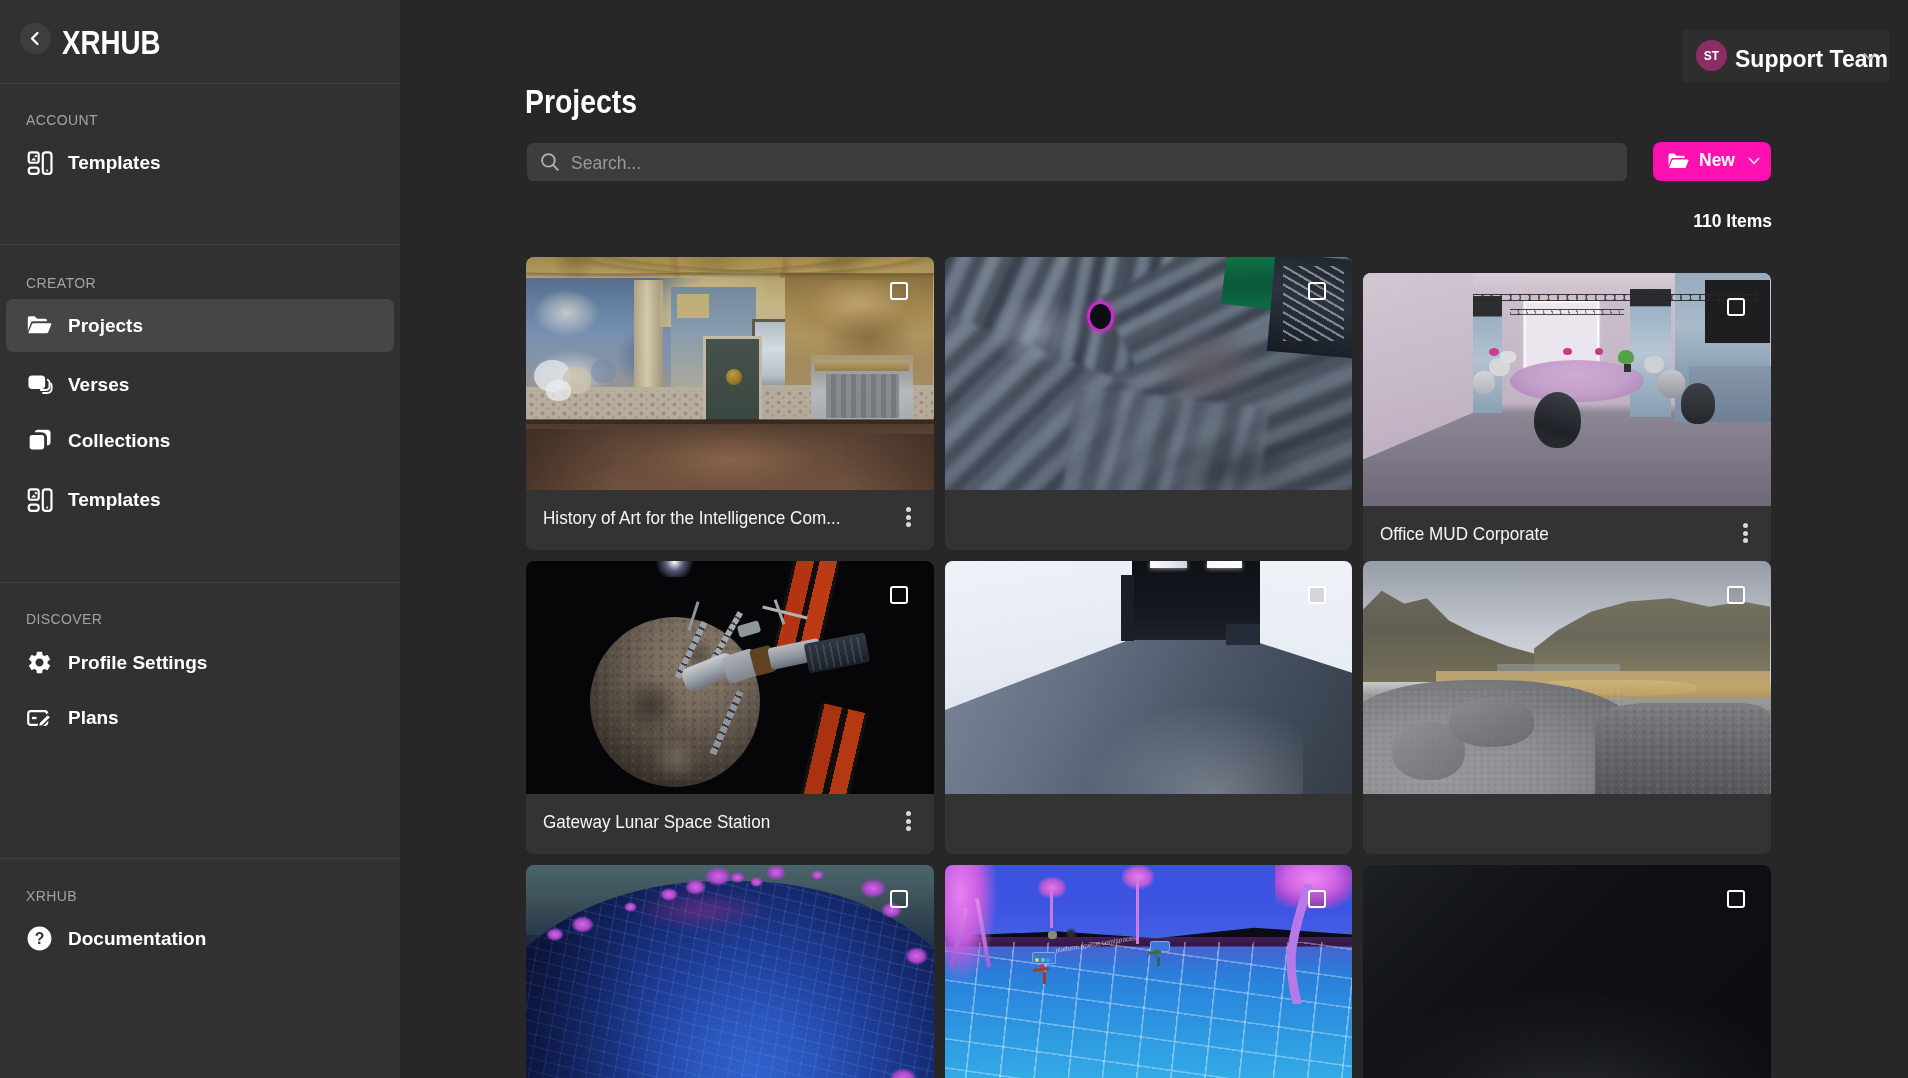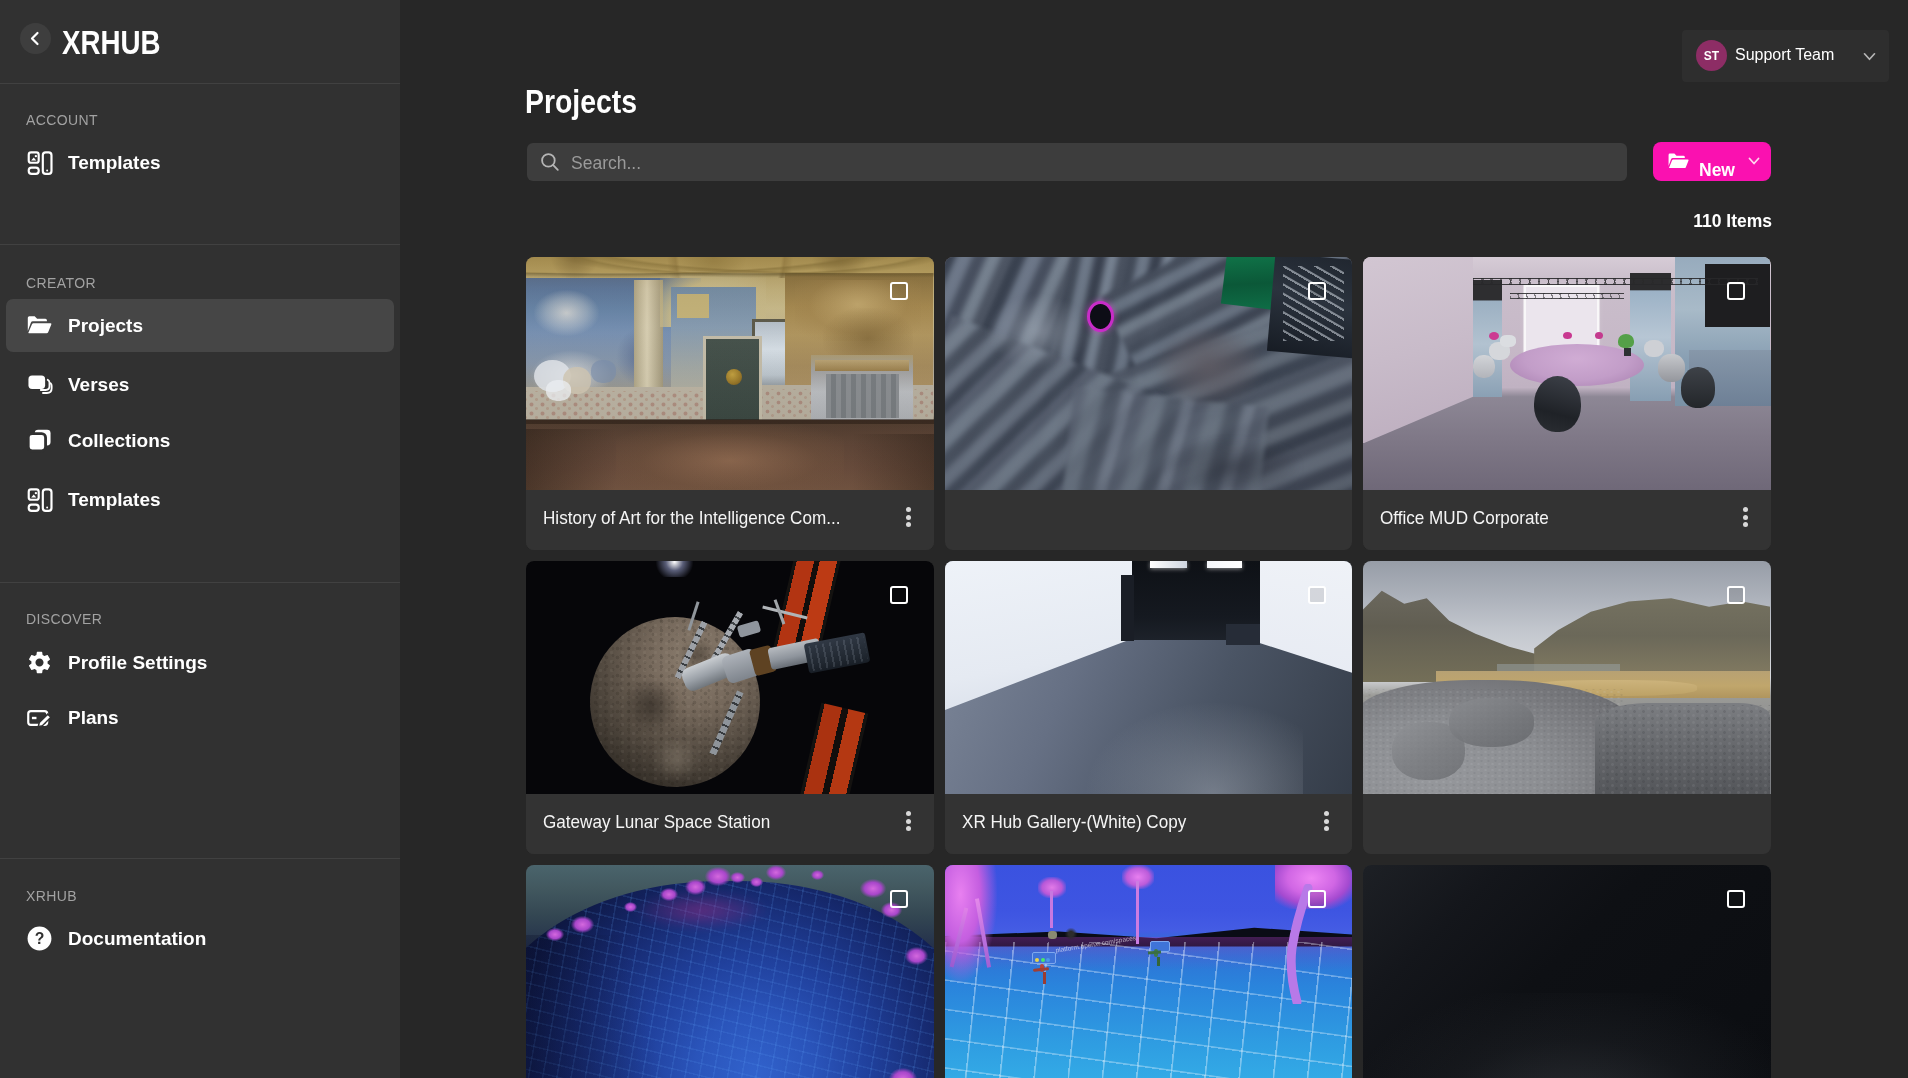--- a/index.html
+++ b/index.html
@@ -10,26 +10,26 @@
 #backbtn { position:absolute; left:20px; top:23px; width:31px; height:31px; border-radius:50%; background:#3e3e3e; }
 #xrhub { position:absolute; left:62px; top:24px; font-size:33px; font-weight:bold; color:#fff; transform:scaleX(0.84); transform-origin:left top; }
 .slabel { position:absolute; left:26px; color:#a2a2a2; font-size:14px; letter-spacing:0.4px; }
 .mitem { position:absolute; left:26px; height:53px; display:flex; align-items:center; color:#fff; font-weight:bold; font-size:19px; }
 .mitem .ic { width:27px; height:27px; margin-right:15px; flex:none; display:flex; align-items:center; justify-content:center; }
 #selrow { position:absolute; left:6px; top:299px; width:388px; height:53px; background:#464646; border-radius:7px; }
 #h1 { position:absolute; left:525px; top:85px; font-size:33px; font-weight:bold; color:#fff; line-height:1; transform:scaleX(0.86); transform-origin:left top; }
 #search { position:absolute; left:527px; top:143px; width:1100px; height:38px; background:#3d3d3d; border-radius:6px; }
 #search .ph { position:absolute; left:44px; top:10px; font-size:17.5px; color:#9a9a9a; }
 #newbtn { position:absolute; left:1653px; top:142px; width:118px; height:39px; background:#fa11b0; border-radius:8px; }
-#newbtn .nt { position:absolute; left:46px; top:18px; font-size:17.5px; font-weight:bold; color:#fff; }
+#newbtn .nt { position:absolute; left:46px; top:8px; font-size:17.5px; font-weight:bold; color:#fff; }
 #items { position:absolute; left:1572px; top:211px; width:200px; text-align:right; font-size:17.5px; font-weight:bold; color:#fff; }
 #acct { position:absolute; left:1682px; top:30px; width:207px; height:52px; background:#2e2e2e; border-radius:4px; }
 #acct .av { position:absolute; left:14px; top:10px; width:31px; height:31px; border-radius:50%; background:#8d2d65;
   display:flex; align-items:center; justify-content:center; color:#fff; font-size:12px; font-weight:bold; }
-#acct .an { position:absolute; left:53px; top:16px; font-size:16px; font-weight:normal; color:#fff; }
+#acct .an { position:absolute; left:53px; top:16px; font-size:23px; font-weight:bold; color:#fff; }
 .card { position:absolute; width:407.5px; height:293px; border-radius:8px; background:#333333; overflow:hidden; }
 .thumb { position:absolute; left:0; top:0; width:407.5px; height:233px; overflow:hidden; }
 .cap { position:absolute; left:0; bottom:0; width:100%; height:60px; background:#333333; }
 .title { position:absolute; left:17px; top:17px; font-size:19px; color:#f5f5f5; white-space:nowrap; transform:scaleX(0.90); transform-origin:left top; }
 .kebab { position:absolute; right:22px; top:17px; width:6px; }
 .kebab i { display:block; width:5px; height:5px; border-radius:50%; background:#d9d9d9; margin:0 0 2.5px 0; }
 .cb { position:absolute; top:25px; right:26px; width:18px; height:18px; border:2px solid #fff; border-radius:3px; background:rgba(30,30,30,0.12); }
 .abs { position:absolute; }
 </style>
 </head>
@@ -200,21 +200,21 @@
 <div class="abs" style="left:10%;top:16%;width:26%;height:32%;filter:blur(2px);background:radial-gradient(ellipse,rgba(195,205,218,0.6) 0%,rgba(0,0,0,0) 70%)"></div>
 <div class="abs" style="inset:0;background:linear-gradient(160deg,rgba(60,68,82,0.22) 0%,rgba(52,60,74,0.32) 60%,rgba(44,50,62,0.42) 100%)"></div>
 <div class="abs" style="left:68.5%;top:-2%;width:17%;height:24%;transform:rotate(7deg);background:linear-gradient(170deg,#117a4c 0%,#0b5838 55%,#0f7048 100%)"></div>
 <div class="abs" style="left:80%;top:0%;width:23%;height:42%;transform:rotate(5deg);background:linear-gradient(190deg,#20262f 0%,#2b333e 45%,#171c24 100%)"></div>
 <div class="abs" style="left:83%;top:4%;width:15%;height:32%;background:repeating-linear-gradient(30deg,rgba(225,232,240,0.5) 0 1.6px,rgba(30,36,46,0) 2.6px 8px);filter:blur(0.5px)"></div>
 <div class="abs" style="left:35%;top:19%;width:27px;height:31px;border-radius:50%;background:#0d0d16;border:3.5px solid #c82cc8;box-shadow:0 0 6px rgba(220,60,210,0.6)"></div>
 <div class="abs" style="left:55%;top:78%;width:32%;height:24%;filter:blur(3px);background:radial-gradient(ellipse,rgba(42,46,56,0.55) 0%,rgba(0,0,0,0) 75%)"></div>
 </div>
     <div class="cb"></div>
   </div>
-<div class="card" style="left:1363px;top:257px">
+<div class="card" style="left:1363px;top:273px">
     <div class="thumb">
 <div class="abs" style="inset:0;background:linear-gradient(180deg,#d6ccd6 0%,#cabecb 10%,#c6b8c7 40%,#c0b2c2 56%,#8d8795 60%,#7f7887 78%,#6f6878 100%)"></div>
 <div class="abs" style="left:26.5%;top:10%;width:7.5%;height:50%;background:linear-gradient(180deg,#2e2e30 0%,#2e2e30 17%,#9cb0c2 18%,#b2c2d0 55%,#8aa0b4 100%)"></div>
 <div class="abs" style="left:65.5%;top:7%;width:10%;height:55%;background:linear-gradient(180deg,#2c2c2e 0%,#2c2c2e 13%,#9cb2c6 14%,#b7c6d4 50%,#879eb2 100%)"></div>
 <div class="abs" style="left:76.5%;top:0;width:23.5%;height:64%;background:linear-gradient(180deg,#97abbd 0%,#a8bac8 35%,#879eb2 70%,#7a92a6 100%)"></div>
 <div class="abs" style="left:80%;top:40%;width:20%;height:24%;background:linear-gradient(180deg,rgba(134,150,168,0.9) 0%,#6e8096 100%)"></div>
 <div class="abs" style="left:84%;top:3%;width:16%;height:27%;background:#1e1e20"></div>
 <div class="abs" style="left:40%;top:13%;width:17.5%;height:29%;background:#ebe5ed;box-shadow:0 0 0 2.5px rgba(255,255,255,0.85),0 0 6px rgba(255,255,255,0.5)"></div>
 <div class="abs" style="left:27%;top:8.8%;width:70%;height:3.2%;background:repeating-linear-gradient(72deg,rgba(40,40,42,0.6) 0 1.2px,rgba(0,0,0,0) 1.2px 9px),repeating-linear-gradient(108deg,rgba(40,40,42,0.6) 0 1.2px,rgba(0,0,0,0) 1.2px 9px);border-top:1.6px solid rgba(40,40,42,0.9);border-bottom:1.6px solid rgba(40,40,42,0.9)"></div>
 <div class="abs" style="left:36%;top:15.4%;width:28%;height:2.8%;background:repeating-linear-gradient(72deg,rgba(40,40,42,0.55) 0 1.2px,rgba(0,0,0,0) 1.2px 8px);border-top:1.4px solid rgba(40,40,42,0.85);border-bottom:1px solid rgba(40,40,42,0.8)"></div>
@@ -283,28 +283,20 @@
 <div class="abs" style="inset:0;background:linear-gradient(115deg,#808a9c 0%,#667084 35%,#4a5464 65%,#343c48 100%)"></div>
 <div class="abs" style="left:0;top:0;width:46.5%;height:100%;background:linear-gradient(170deg,#eef2f8 0%,#e5eaf2 45%,#d6dde8 70%,#c6cedA 100%);clip-path:polygon(0 0,100% 0,100% 33%,0 64%)"></div>
 <div class="abs" style="left:73.5%;top:0;width:26.5%;height:100%;background:linear-gradient(190deg,#eff2f7 0%,#e7ebf3 50%,#d2d9e4 100%);clip-path:polygon(0 0,100% 0,100% 48%,0 33%)"></div>
 <div class="abs" style="left:46%;top:0;width:31.5%;height:34%;background:linear-gradient(180deg,#0e1116 0%,#151920 70%,#1d222a 100%)"></div>
 <div class="abs" style="left:43.2%;top:6%;width:3.4%;height:28.5%;background:#1a1e26"></div>
 <div class="abs" style="left:69%;top:27%;width:8.5%;height:9%;background:#262c37"></div>
 <div class="abs" style="left:50.5%;top:0;width:9%;height:3.2%;background:linear-gradient(90deg,#fff,#cfd6e0);box-shadow:0 1px 4px rgba(255,255,255,0.5)"></div>
 <div class="abs" style="left:64.5%;top:0;width:8.5%;height:3.2%;background:linear-gradient(90deg,#f4f7fb,#fff);box-shadow:0 1px 4px rgba(255,255,255,0.5)"></div>
 <div class="abs" style="left:30%;top:55%;width:58%;height:45%;background:radial-gradient(ellipse at 62% 100%,rgba(225,230,238,0.3) 0%,rgba(0,0,0,0) 62%)"></div>
 </div>
-    <div class="cap">
-      <div class="title">XR Hub Gallery-(White) Copy</div>
-      <div class="kebab">
-        <i></i>
-        <i></i>
-        <i></i>
-      </div>
-    </div>
     <div class="cb"></div>
   </div>
 <div class="card" style="left:1363px;top:561px">
     <div class="thumb">
 <div class="abs" style="inset:0;background:linear-gradient(180deg,#979da7 0%,#adb2bb 16%,#c3c7ce 30%,#d0d3d8 42%,#d6d8dc 50%,#9a9a96 58%,#8b8d90 72%,#7a7c80 100%)"></div>
 <div class="abs" style="left:0;top:12%;width:46%;height:40%;background:linear-gradient(180deg,#6b685e 0%,#615e52 40%,#746f58 100%);clip-path:polygon(0 22%,10% 2%,22% 16%,34% 10%,46% 34%,60% 48%,78% 62%,100% 74%,100% 100%,0 100%)"></div>
 <div class="abs" style="left:42%;top:16%;width:58%;height:36%;background:linear-gradient(180deg,#747160 0%,#6b6859 45%,#857d62 100%);clip-path:polygon(0 60%,10% 38%,24% 16%,40% 4%,58% 0,74% 10%,88% 4%,100% 10%,100% 100%,0 100%)"></div>
 <div class="abs" style="left:33%;top:44%;width:30%;height:5%;background:#9aa4a8;opacity:.5"></div>
 <div class="abs" style="left:18%;top:47%;width:82%;height:12%;background:linear-gradient(180deg,#b7a173 0%,#c0a66c 55%,#b0955e 100%)"></div>
 <div class="abs" style="left:40%;top:51%;width:42%;height:7%;background:linear-gradient(180deg,#ccb37c 0%,#bda266 100%);border-radius:40%"></div>

